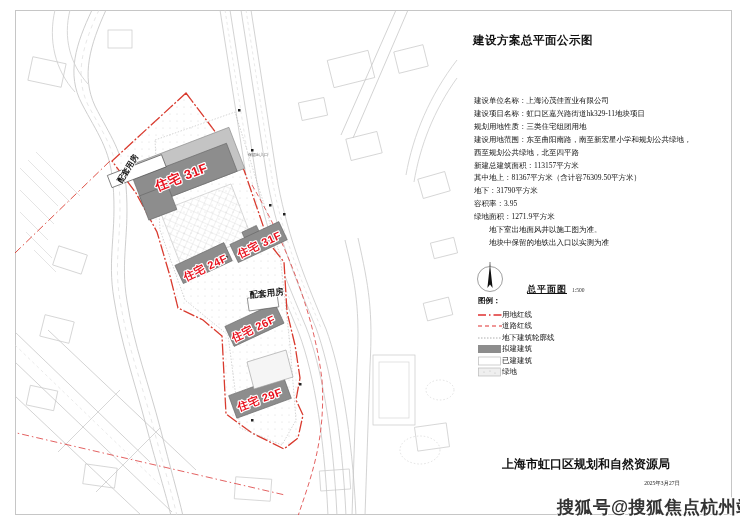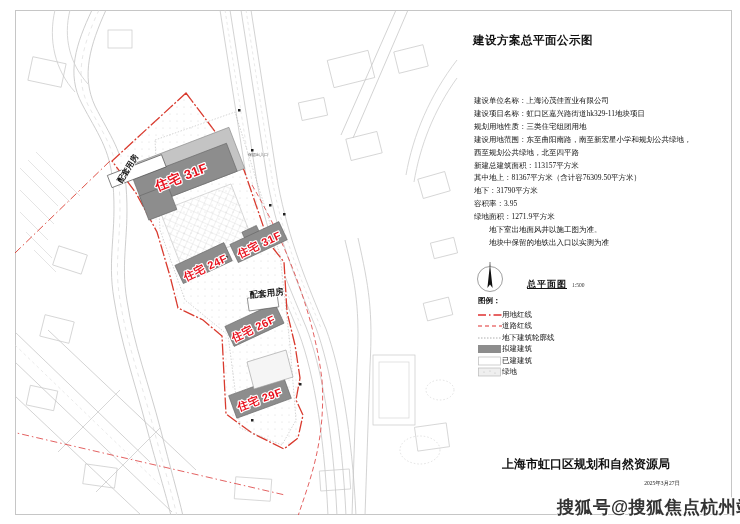--- a/index.html
+++ b/index.html
@@ -12,21 +12,21 @@
     border:1px solid #c6c6c6;box-sizing:border-box;background:#fff;
   }
   #site-map{position:absolute;left:15px;top:10px;}
 
   
   .panel{position:absolute;left:465px;top:8px;width:268px;height:413px;font-family:Liberation Serif, serif;}
   .panel-title{position:absolute;left:8px;top:25px;font-size:11.5px;font-weight:700;letter-spacing:.5px;white-space:nowrap;}
   .info-list{position:absolute;left:9px;top:47px;width:256px;font-size:7.5px;line-height:12.9px;margin-top:40px;}
   .info-line{white-space:nowrap;}
   .info-line.indent{padding-left:15px;}
-  .plan-row{position:absolute;left:10px;top:252px;display:flex;align-items:center;}
+  .plan-row{position:absolute;left:10px;top:252px;display:flex;align-items:flex-end;}
   .plan-label-wrap{margin-left:22px;margin-top:12px;display:flex;align-items:baseline;gap:5px;}
   .plan-label{font-size:9px;font-weight:700;text-decoration:underline;letter-spacing:1px;white-space:nowrap;}
   .plan-scale{font-size:5.5px;color:#333;}
   .legend-title{position:absolute;left:13px;top:288px;font-size:7.5px;font-weight:700;}
   .legend-rows{position:absolute;left:13px;top:301px;}
   .legend-row{display:flex;align-items:center;height:11.5px;}
   .legend-swatch{width:24px;display:inline-block;line-height:0;}
   .legend-label{font-size:7.5px;margin-left:0;white-space:nowrap;}
   .agency{position:absolute;right:63px;top:448px;font-size:12px;font-weight:700;white-space:nowrap;margin-left:27px;}
   .date{position:absolute;right:53px;top:472px;font-size:5.5px;color:#222;}

